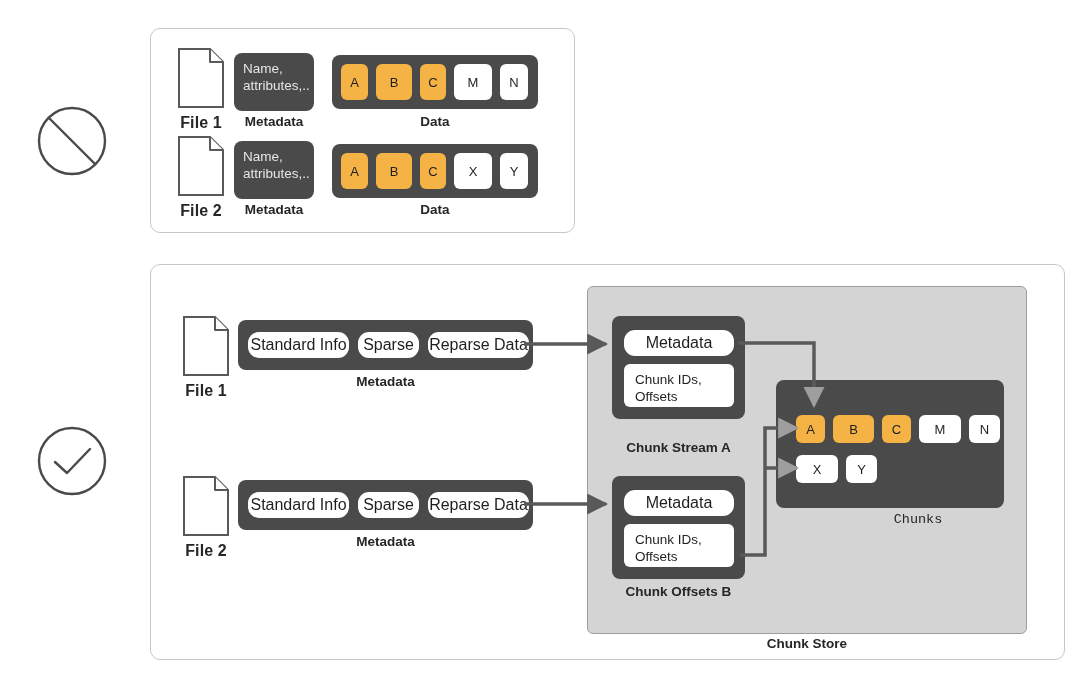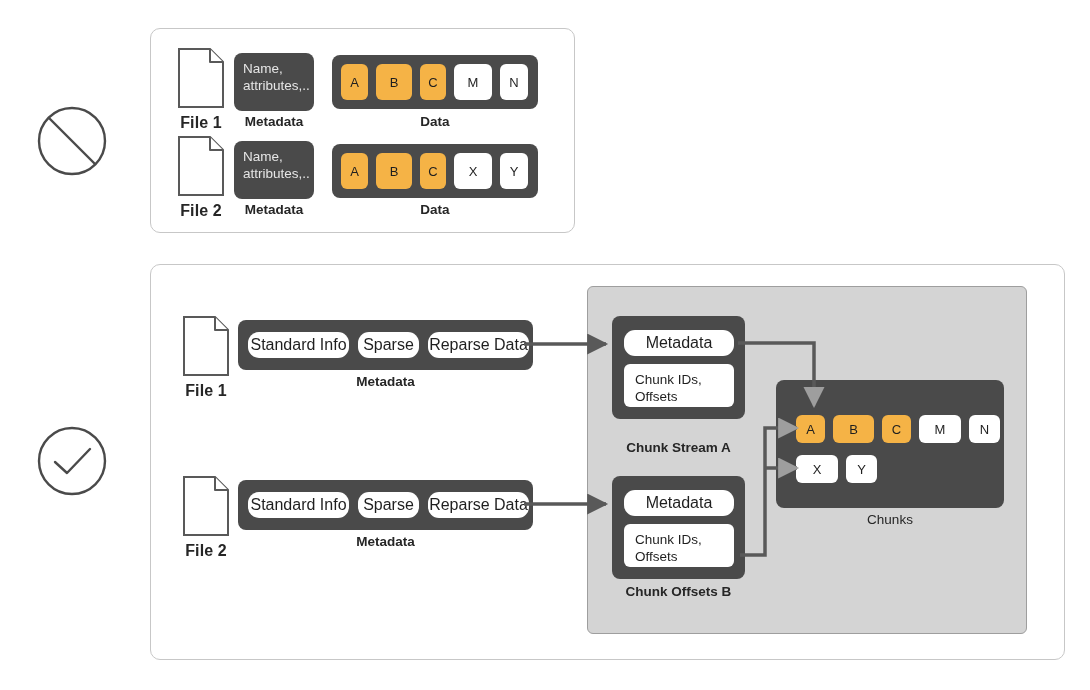--- a/index.html
+++ b/index.html
@@ -156,20 +156,21 @@
       <div class="chip orange" style="left: 376px; top: 153px; width: 36px; height: 36px;">B</div>
       <div class="chip orange" style="left: 420px; top: 153px; width: 26px; height: 36px;">C</div>
       <div class="chip" style="left: 454px; top: 153px; width: 38px; height: 36px;">X</div>
       <div class="chip" style="left: 500px; top: 153px; width: 28px; height: 36px;">Y</div>
     </div>
   <div class="caption" style="left:332px;top:202px;width:206px;">Data</div>
 
   <div class="panel" style="left:150px;top:264px;width:915px;height:396px;"></div>
 
   <div class="grey-region" style="left:587px;top:286px;width:440px;height:348px;"></div>
+  <div class="caption" style="left:587px;top:636px;width:440px;">Chunk Store</div>
 
   <div class="file-block" style="left:180px;top:315px;width:52px;">
     <svg class="file-icon" viewBox="0 0 48 62">
       <path d="M2 2 H33 L46 15 V60 H2 Z" fill="#ffffff" stroke="#595959" stroke-width="2"></path>
       <path d="M33 2 L33 15 L46 15" fill="#ffffff" stroke="#595959" stroke-width="2" stroke-linejoin="round"></path>
     </svg>
     <div class="file-label">File 1</div>
   </div>
 
   <div class="dark-box" style="left:238px;top:320px;width:295px;height:50px;"></div>
@@ -213,21 +214,21 @@
       <div class="chip orange" style="left: 796px; top: 415px; width: 29px; height: 28px;">A</div>
       <div class="chip orange" style="left: 833px; top: 415px; width: 41px; height: 28px;">B</div>
       <div class="chip orange" style="left: 882px; top: 415px; width: 29px; height: 28px;">C</div>
       <div class="chip" style="left: 919px; top: 415px; width: 42px; height: 28px;">M</div>
       <div class="chip" style="left: 969px; top: 415px; width: 31px; height: 28px;">N</div>
     </div>
   <div id="chunks-r2">
       <div class="chip" style="left: 796px; top: 455px; width: 42px; height: 28px;">X</div>
       <div class="chip" style="left: 846px; top: 455px; width: 31px; height: 28px;">Y</div>
     </div>
-  <div class="caption" style="left:776px;top:512px;width:228px;font-weight:normal;">Chunks</div>
+  <div class="caption" style="left:804px;top:512px;width:228px;font-weight:normal;font-family:Liberation Mono, monospace;">Chunks</div>
 
   <svg class="wires">
     <defs>
       <marker id="ah-dark" markerWidth="7" markerHeight="7" refX="5.4" refY="3" orient="auto" markerUnits="strokeWidth">
         <path d="M0,0 L6,3 L0,6 z" fill="#595959"></path>
       </marker>
       <marker id="ah-grey" markerWidth="7" markerHeight="7" refX="5.4" refY="3" orient="auto" markerUnits="strokeWidth">
         <path d="M0,0 L6,3 L0,6 z" fill="#9e9e9e"></path>
       </marker>
     </defs>

